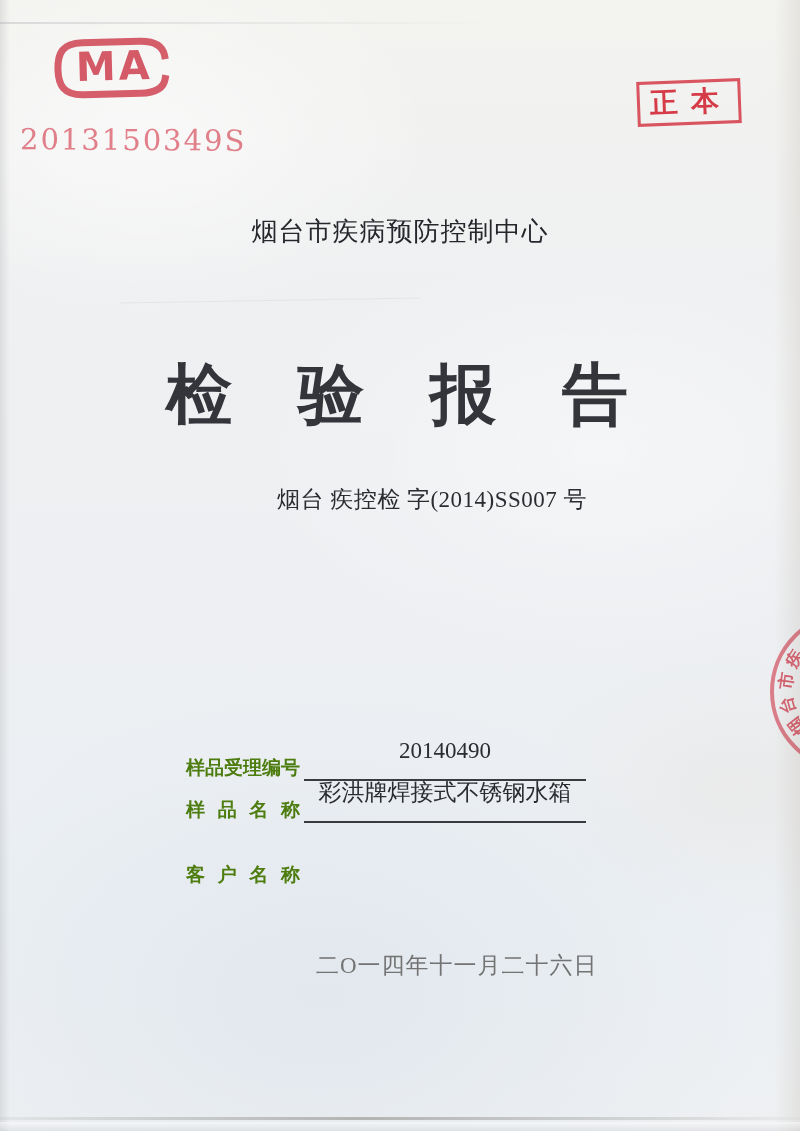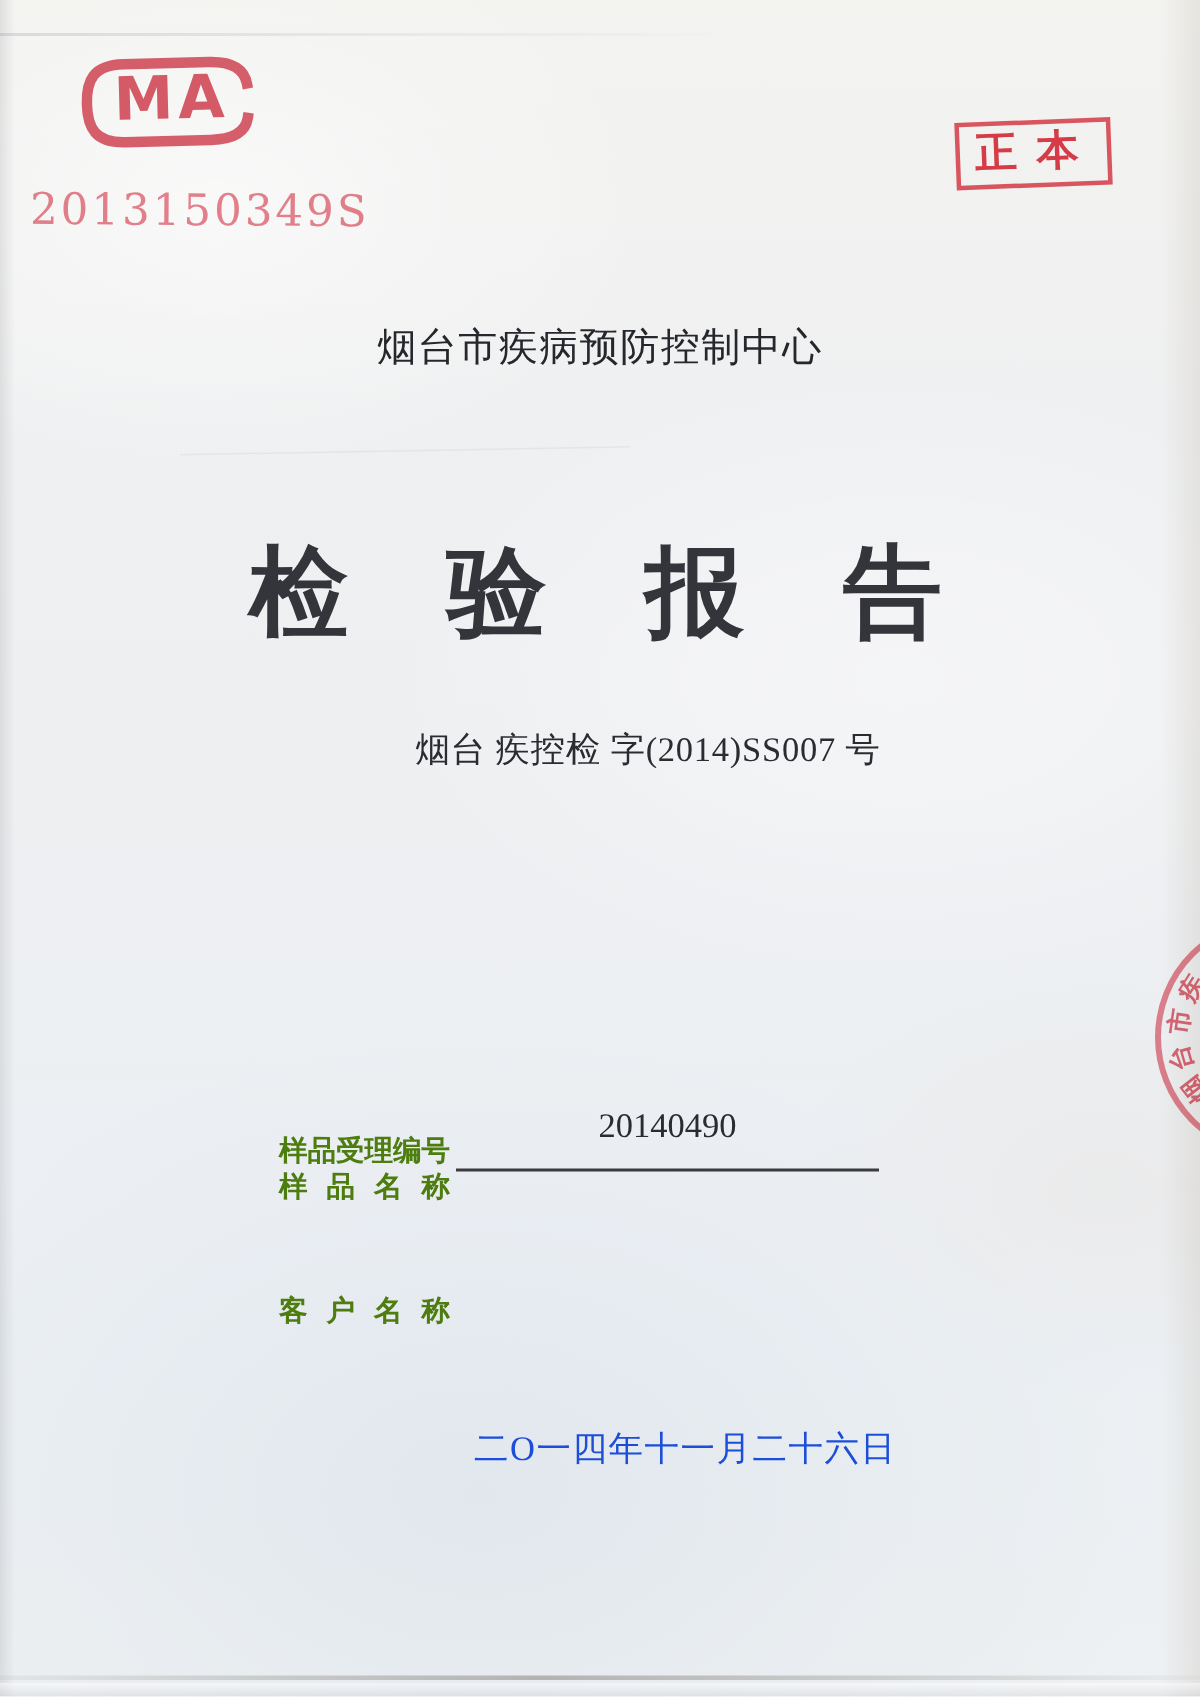--- a/index.html
+++ b/index.html
@@ -66,21 +66,21 @@
     width:114px;font-size:19px;font-weight:600;color:#4d7c0f;line-height:26px;
     text-align:justify;text-align-last:justify;flex:none;
   }
   .field-row .val{
     flex:1;margin-left:4px;border-bottom:2px solid #3a3b3f;
     text-align:center;font-size:23px;line-height:28px;color:#2b2c31;
     padding-bottom:14px;white-space:nowrap;
   }
   .row1{top:737px;} .row2{top:779px;} .row3{top:862px;gap:34px;}
 
-  .date-line{left:316px;top:950px;font-size:23px;letter-spacing:1px;color:#1d4ed8;white-space:nowrap;}
+  .date-line{left:316px;top:950px;font-size:23px;letter-spacing:1px;color:#737373;white-space:nowrap;}
 
   
   .seal-circle{
     left:770px;top:611px;width:153px;height:153px;border-radius:50%;
     border:4px solid rgba(228,95,110,.75);mix-blend-mode:multiply;
   }
   .seal-char{
     position:absolute;font-size:17px;font-weight:600;color:rgba(226,88,103,.88);
     mix-blend-mode:multiply;width:18px;height:18px;line-height:18px;text-align:center;
   }
@@ -125,18 +125,19 @@
 <span class="seal-char sc1">市</span>
 <span class="seal-char sc2">台</span>
 <span class="seal-char sc3">烟</span>
 
 <div class="abs field-row row1">
   <div class="lbl">样品受理编号</div>
   <div class="val">20140490</div>
 </div>
 <div class="abs field-row row2">
   <div class="lbl">样品名称</div>
+  <div class="val">彩洪牌焊接式不锈钢水箱</div>
 </div>
 <div class="abs field-row row3">
   <div class="lbl">客户名称</div>
 </div>
 
 <div class="abs date-line">二O一四年十一月二十六日</div>
 
 </body></html>

